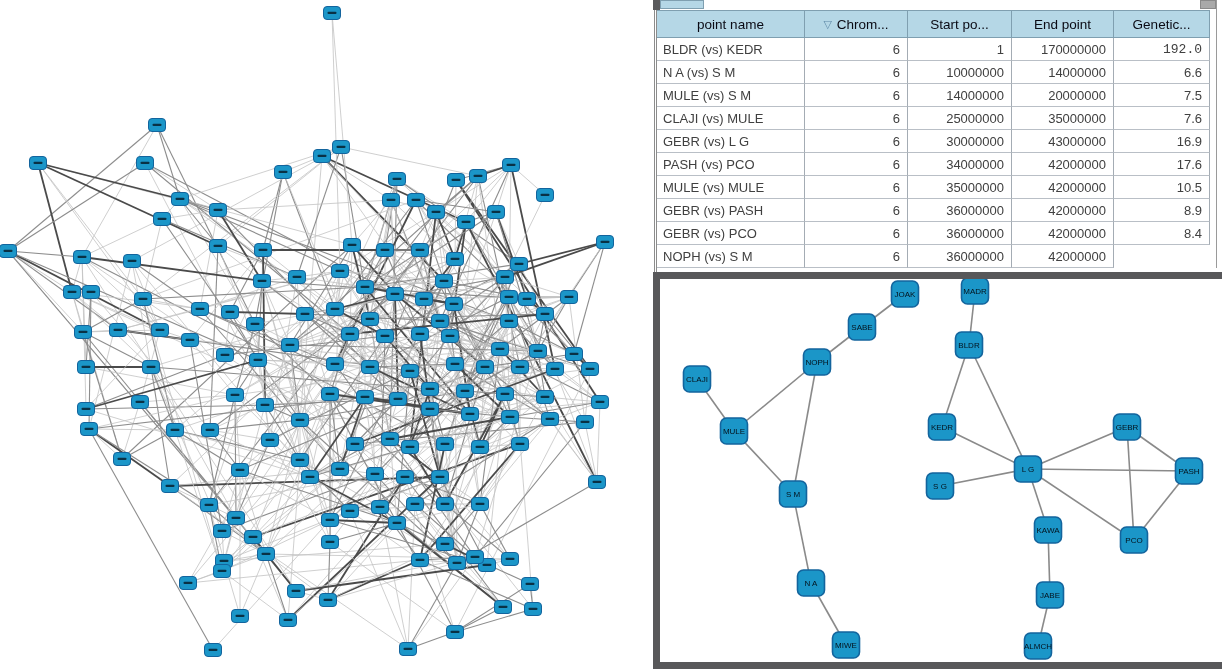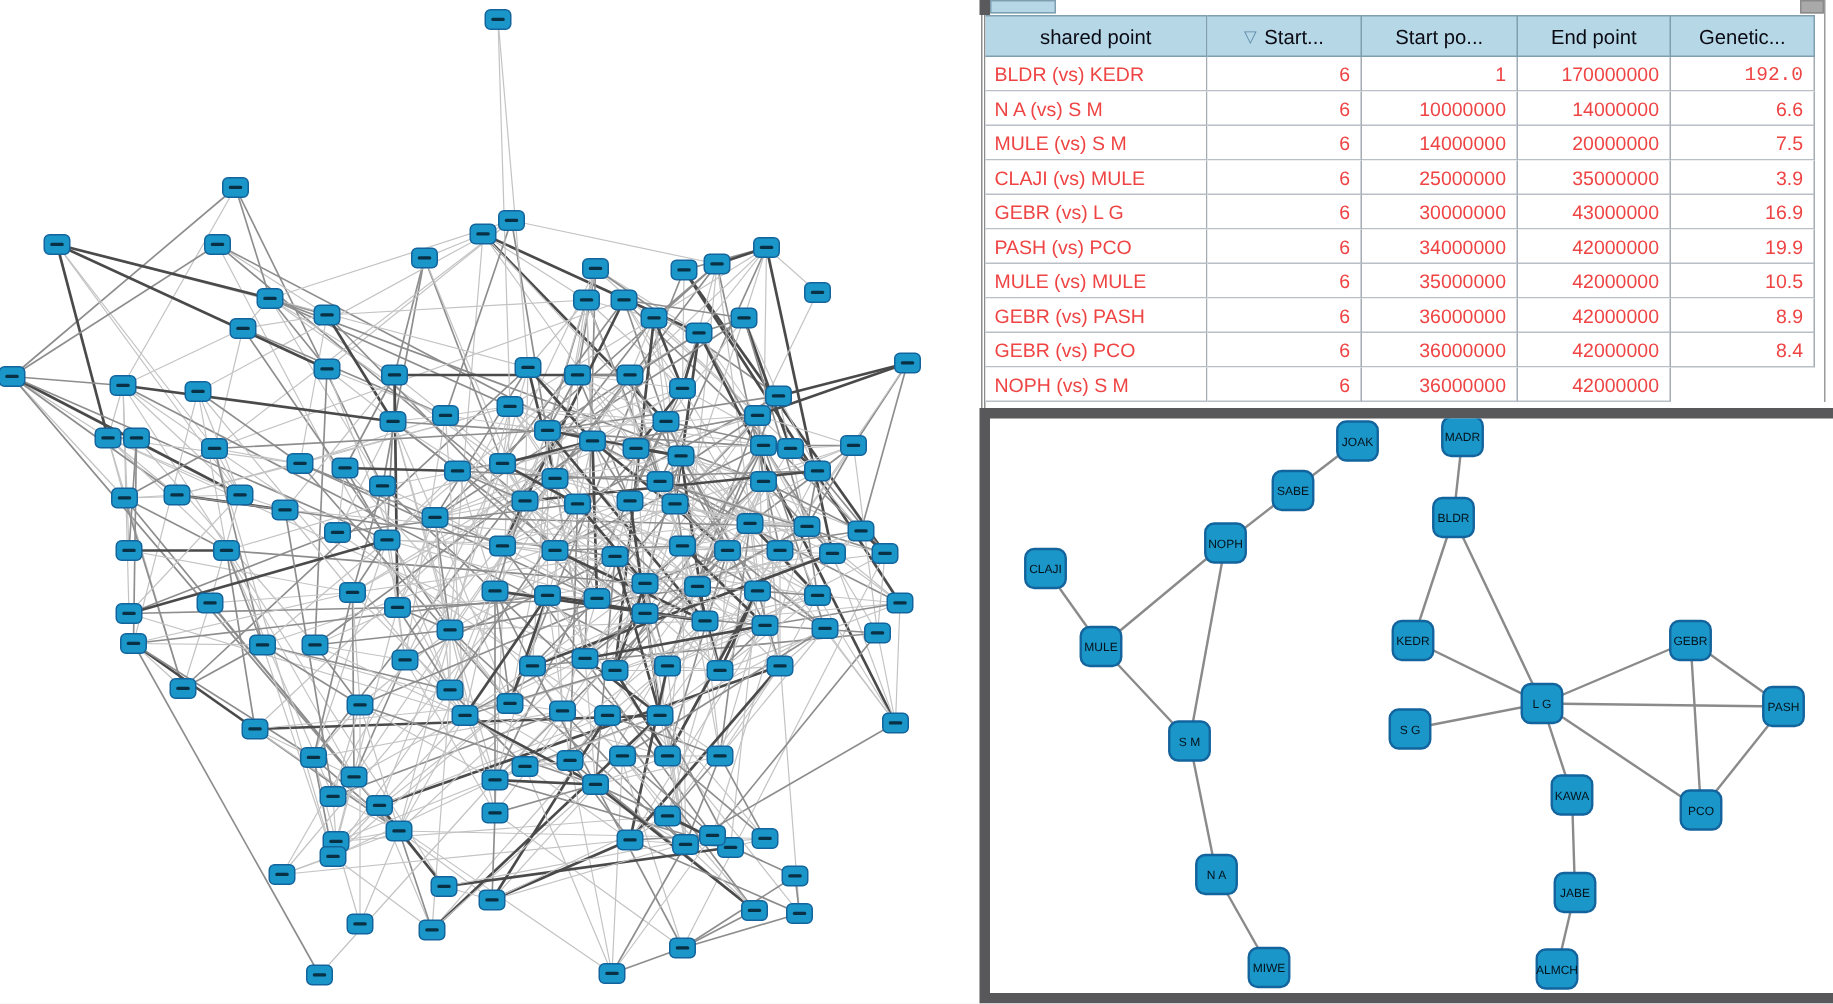--- a/index.html
+++ b/index.html
@@ -15,21 +15,21 @@
   .strip-tab  { position:absolute; left:12px; top:0; width:44px; height:9px; background:#b5d7e6; border:1px solid #7f9fb0; }
   .strip-box  { position:absolute; right:6px; top:0; width:16px; height:9px; background:#a9a9a9; border:1px solid #8a8a8a; }
 
   .tablewrap { position:absolute; left:654px; top:10px; width:561px;
                border-left:3px double #8c8c8c; background:#ffffff; }
   .trow { display:flex; }
   .th { height:28px; background:#b5d7e6; border-right:1px solid #7f9fb0; border-top:1px solid #7f9fb0;
         border-bottom:1px solid #7f9fb0; display:flex; align-items:center; justify-content:center;
         font-size:13.5px; color:#0a0a14; }
   .td { height:23px; border-right:1px solid #a4acb4; border-bottom:1px solid #b9bfc6;
-        display:flex; align-items:center; font-size:13px; color:#ef4444; background:#fff; }
+        display:flex; align-items:center; font-size:13px; color:#404040; background:#fff; }
   .td.name { justify-content:flex-start; padding-left:6px; }
   .td.num  { justify-content:flex-end; padding-right:7px; }
   .filter-glyph { color:#5f8aa8; font-size:11px; margin-right:5px; }
   .table-right-line { position:absolute; left:1216px; top:0; width:1px; height:268px; background:#9a9a9a; }
 
   
   .net-panel { position:absolute; left:653px; top:272px; width:624px; height:397px;
                background:#ffffff; border:7px solid #58585a; }
   .net-panel svg { display:block; }
 
@@ -1416,25 +1416,25 @@
 
   <div class="top-strip">
     <div class="strip-dark"></div>
     <div class="strip-tab"></div>
     <div class="strip-box"></div>
   </div>
 
   <div class="tablewrap" id="edgeTable">
       <div class="trow">
         <div class="th" style="width: 148px;">
-          <span>shared point</span>
+          <span>point name</span>
         </div>
         <div class="th" style="width: 103px;">
           <span class="filter-glyph">▽</span>
-          <span>Start...</span>
+          <span>Chrom...</span>
         </div>
         <div class="th" style="width: 104px;">
           <span>Start po...</span>
         </div>
         <div class="th" style="width: 102px;">
           <span>End point</span>
         </div>
         <div class="th" style="width: 96px;">
           <span>Genetic...</span>
         </div>
@@ -1458,35 +1458,35 @@
         <div class="td num" style="width: 103px;">6</div>
         <div class="td num" style="width: 104px;">14000000</div>
         <div class="td num" style="width: 102px;">20000000</div>
         <div class="td num" style="width: 96px;">7.5</div>
       </div>
       <div class="trow">
         <div class="td name" style="width: 148px;">CLAJI (vs) MULE</div>
         <div class="td num" style="width: 103px;">6</div>
         <div class="td num" style="width: 104px;">25000000</div>
         <div class="td num" style="width: 102px;">35000000</div>
-        <div class="td num" style="width: 96px;">3.9</div>
+        <div class="td num" style="width: 96px;">7.6</div>
       </div>
       <div class="trow">
         <div class="td name" style="width: 148px;">GEBR (vs) L G</div>
         <div class="td num" style="width: 103px;">6</div>
         <div class="td num" style="width: 104px;">30000000</div>
         <div class="td num" style="width: 102px;">43000000</div>
         <div class="td num" style="width: 96px;">16.9</div>
       </div>
       <div class="trow">
         <div class="td name" style="width: 148px;">PASH (vs) PCO</div>
         <div class="td num" style="width: 103px;">6</div>
         <div class="td num" style="width: 104px;">34000000</div>
         <div class="td num" style="width: 102px;">42000000</div>
-        <div class="td num" style="width: 96px;">19.9</div>
+        <div class="td num" style="width: 96px;">17.6</div>
       </div>
       <div class="trow">
         <div class="td name" style="width: 148px;">MULE (vs) MULE</div>
         <div class="td num" style="width: 103px;">6</div>
         <div class="td num" style="width: 104px;">35000000</div>
         <div class="td num" style="width: 102px;">42000000</div>
         <div class="td num" style="width: 96px;">10.5</div>
       </div>
       <div class="trow">
         <div class="td name" style="width: 148px;">GEBR (vs) PASH</div>

